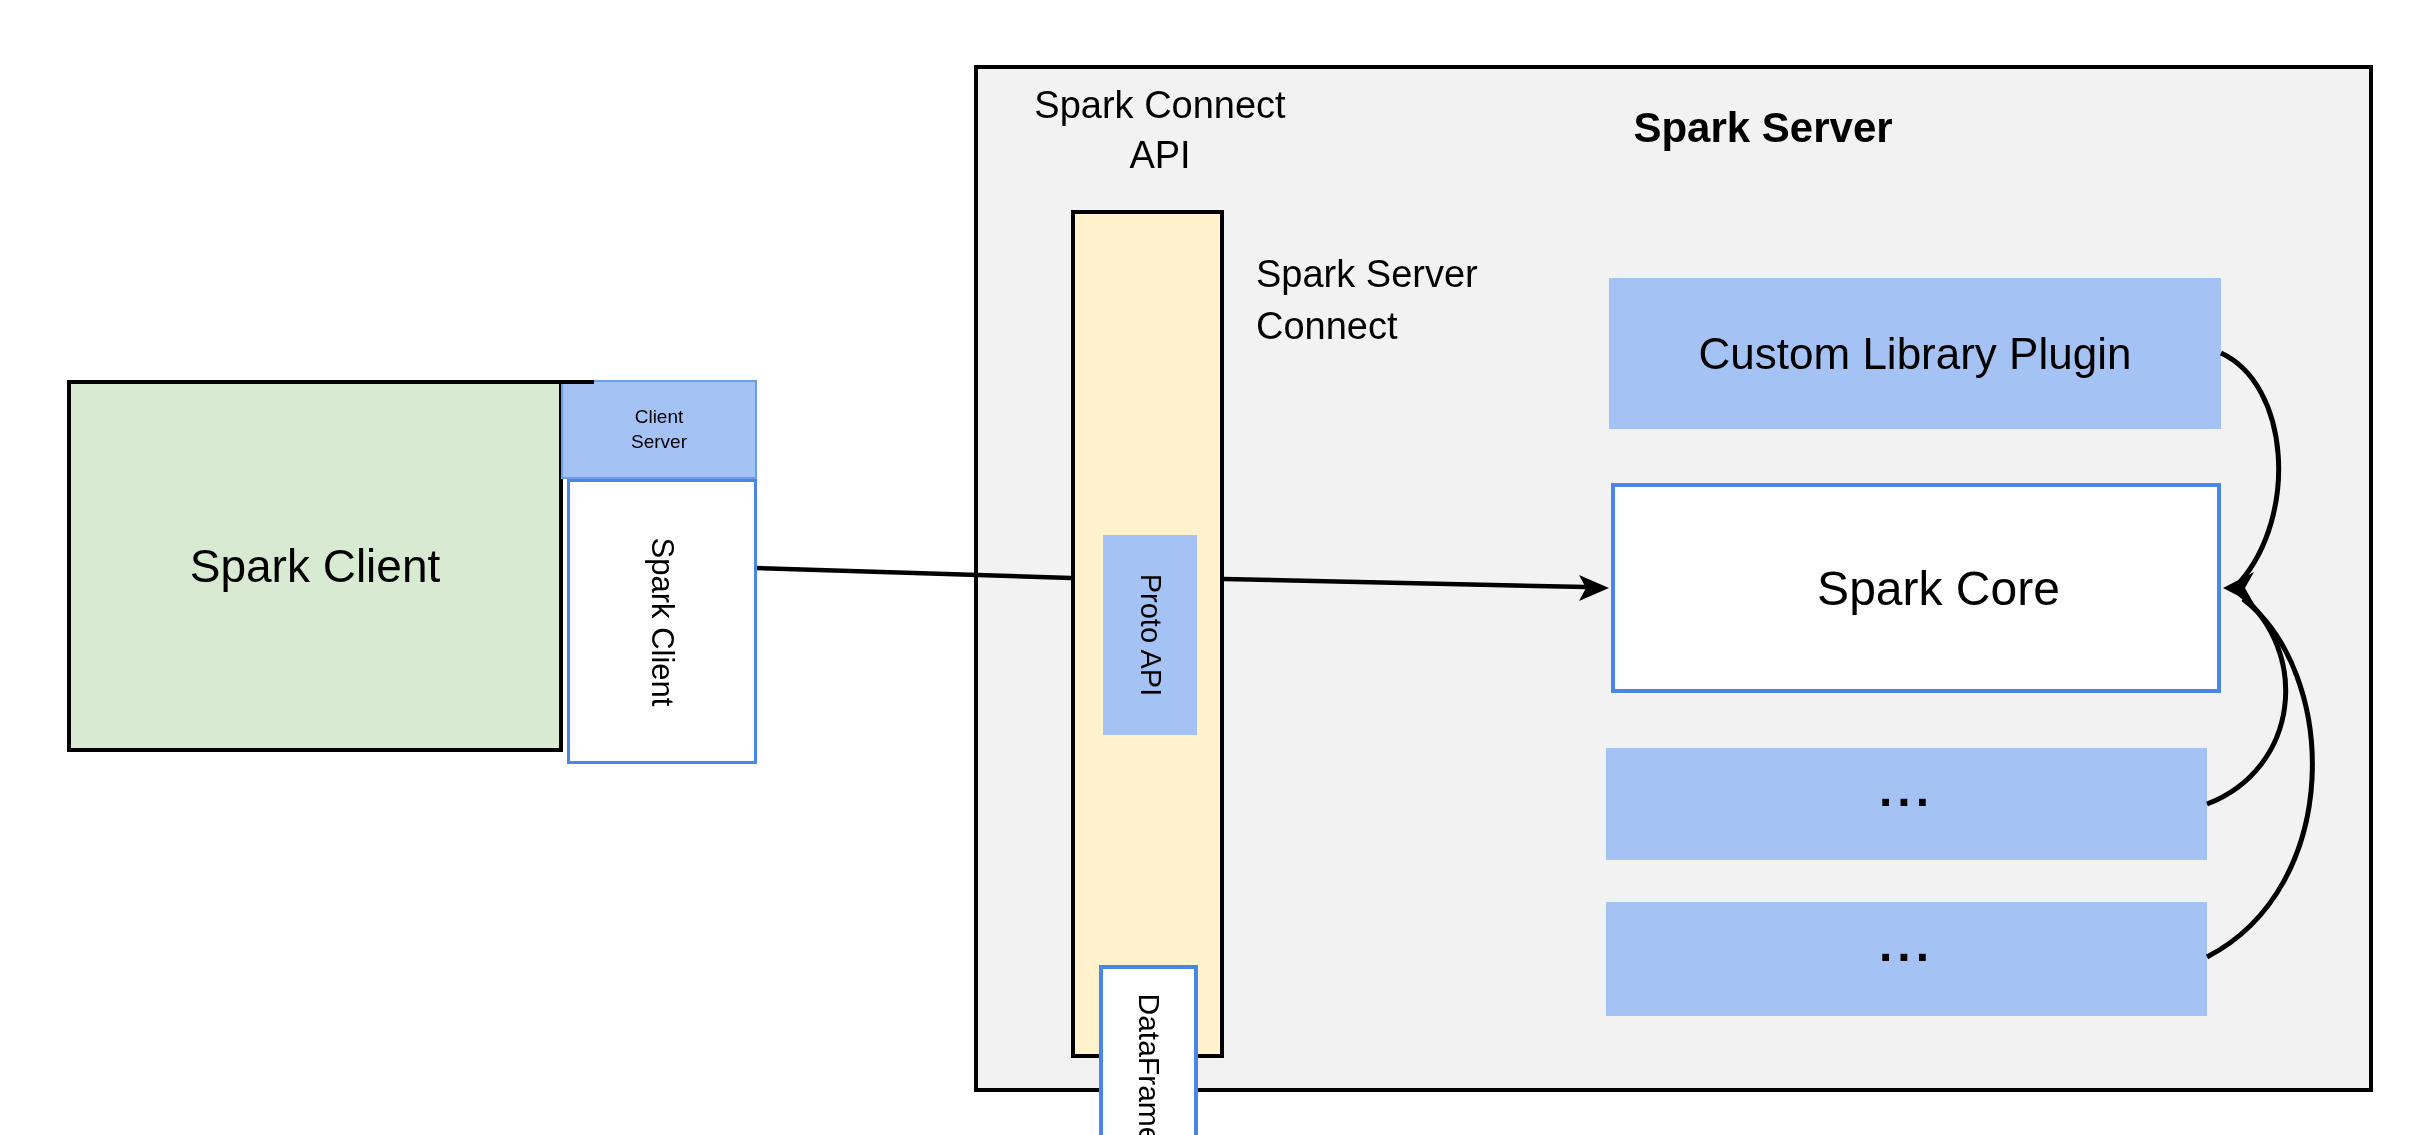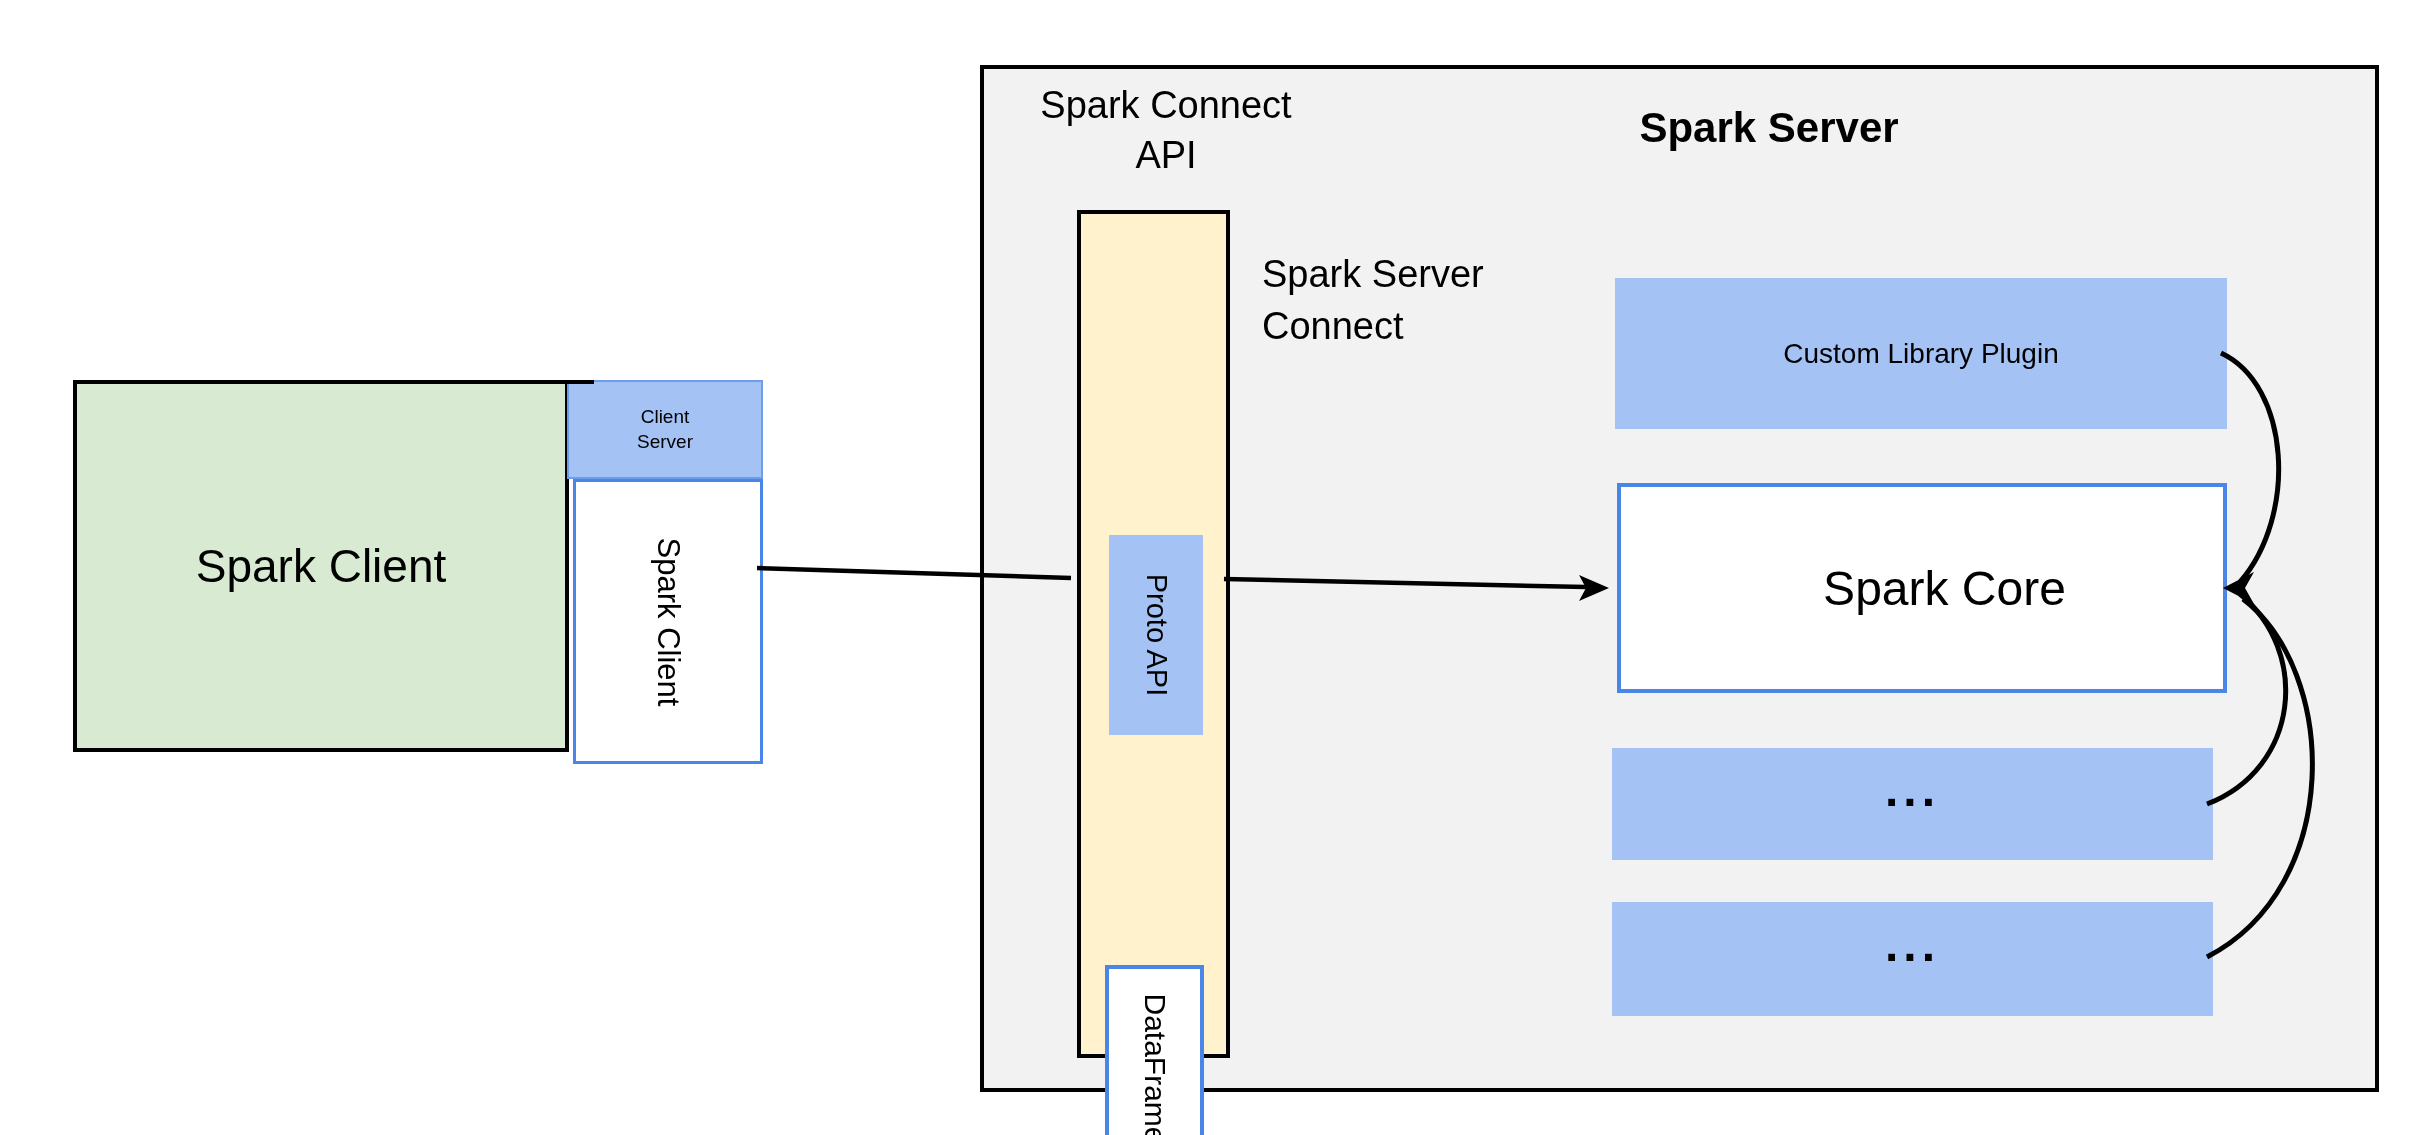--- a/index.html
+++ b/index.html
@@ -13,21 +13,21 @@
   }
   html,body{margin:0;padding:0;background:#ffffff;}
   .canvas{
     position:relative;
     width:2435px;height:1135px;
     background:#ffffff;
     font-family:"Liberation Sans",sans-serif;
     color:var(--ink);
     overflow:hidden;
   }
-  .box{position:absolute;box-sizing:border-box;margin-left:6px;}
+  .box{position:absolute;box-sizing:border-box;}
   .flexc{display:flex;align-items:center;justify-content:center;text-align:center;}
 
   .server-box{
     left:974px;top:65px;width:1399px;height:1027px;
     background:var(--gray_fill);
     border:4px solid var(--ink);
   }
   .green-box{
     left:67px;top:380px;width:496px;height:372px;
     background:var(--green_fill);
@@ -67,21 +67,21 @@
     left:1256px;top:248px;width:320px;
     font-size:38px;line-height:1.38;text-align:left;
   }
   .server-title{
     left:1588px;top:104px;width:350px;
     font-size:42px;font-weight:bold;text-align:center;
   }
   .plugin-box{
     left:1609px;top:278px;width:612px;height:151px;
     background:var(--blue_fill);
-    font-size:28px;
+    font-size:44px;
   }
   .core-box{
     left:1611px;top:483px;width:610px;height:210px;
     background:#ffffff;
     border:4px solid var(--blue_border);
     font-size:48px;
     padding-left:45px;
   }
   .more-box-1{
     left:1606px;top:748px;width:601px;height:112px;

